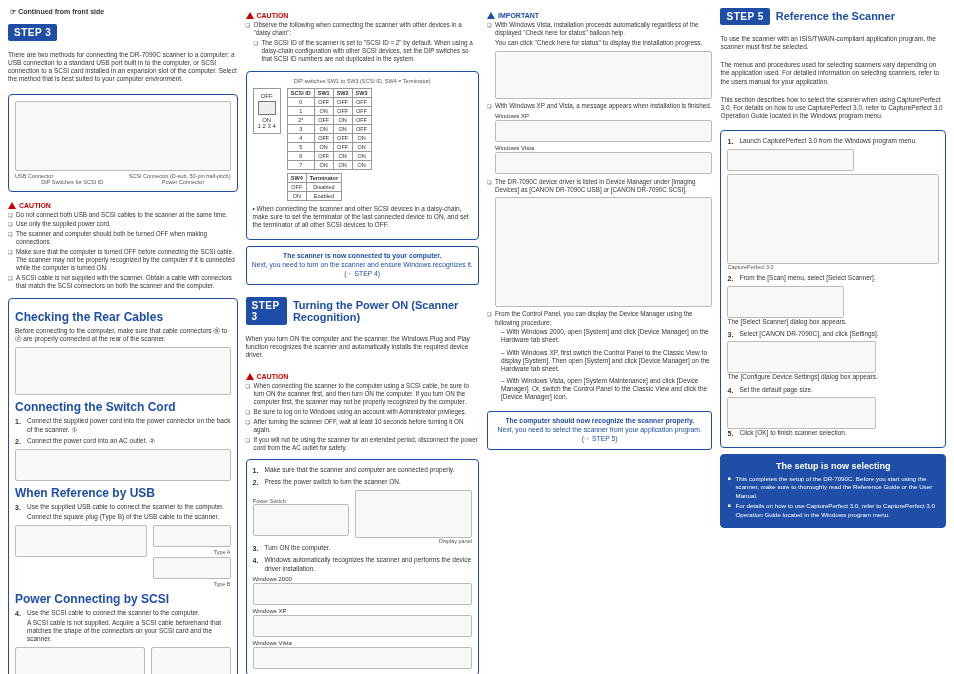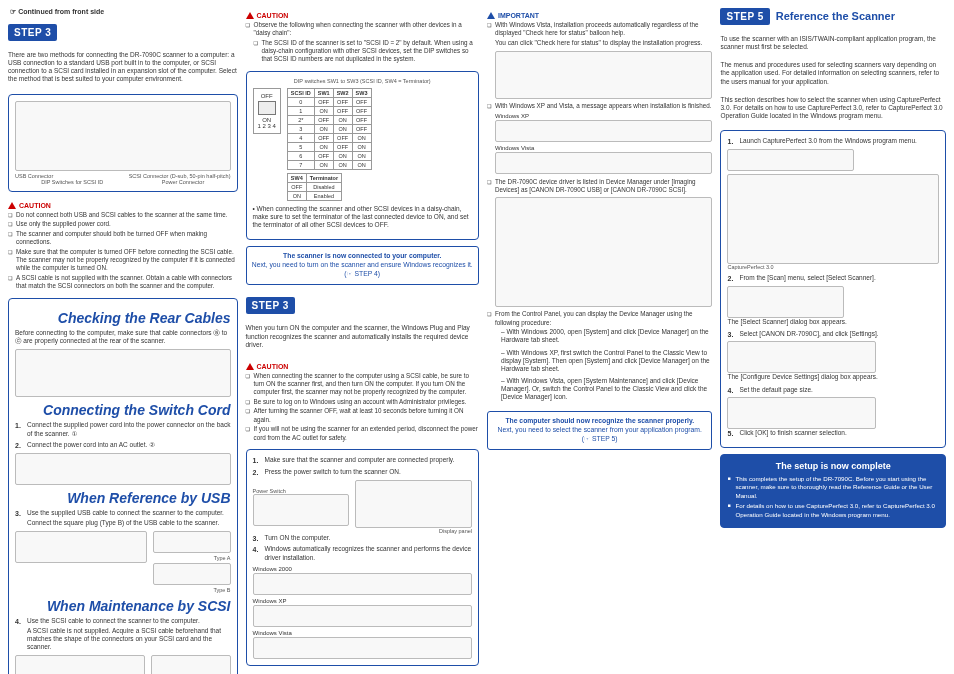--- a/index.html
+++ b/index.html
@@ -97,21 +97,21 @@
     position:relative;
   }
   .tri-blue { border-bottom-color:#1e4ea8; }
   .bullets { list-style: none; padding-left: 8px; }
   .bullets li { position:relative; font-size:6.3px; line-height:1.3; margin-bottom:1.5px; }
   .bullets li::before { content:"❏"; position:absolute; left:-8px; font-size:5px; top:1px; }
   .nums { list-style:none; padding-left:12px; }
   .nums li { position:relative; font-size:6.5px; line-height:1.35; margin-bottom:3px; }
   .nums li .num { position:absolute; left:-12px; font-weight:bold; font-size:7px; }
 
-  .sub-title { color:#1e4ea8; font-style:italic; font-weight:bold; font-size:14px; margin:5px 0 3px;text-align:right; }
+  .sub-title { color:#1e4ea8; font-weight:bold; font-size:12px; margin:5px 0 3px; }
 
   .bluebar {
     border:1.5px solid #1e4ea8;
     border-radius:3px;
     padding:5px;
     font-size:6.8px; color:#1e4ea8; font-weight:bold; text-align:center;
     line-height:1.3;
   }
   .bluebar .ref { font-weight:normal; }
 
@@ -195,21 +195,21 @@
     <div class="flex-row">
       <div class="diagram sm" style="flex:1"></div>
       <div style="flex:0.6; display:flex; flex-direction:column; gap:2px; justify-content:center;">
         <div class="diagram xs"></div>
         <span class="label-tiny" style="text-align:right">Type A</span>
         <div class="diagram xs"></div>
         <span class="label-tiny" style="text-align:right">Type B</span>
       </div>
     </div>
 
-    <div class="sub-title">When Maintenance by SCSI</div>
+    <div class="sub-title">Power Connecting by SCSI</div>
     <ol class="nums">
       <li><span class="num">4.</span><span>Use the SCSI cable to connect the scanner to the computer.</span>
         <div class="intro" style="margin-top:1px;">A SCSI cable is not supplied. Acquire a SCSI cable beforehand that matches the shape of the connectors on your SCSI card and the scanner.</div>
       </li>
     </ol>
     <div class="flex-row">
       <div class="diagram sm" style="flex:1"></div>
       <div class="diagram sm" style="flex:0.6"></div>
     </div>
   </div>
@@ -321,20 +321,21 @@
 
   <div class="bluebar">
     <div>The scanner is now connected to your computer.</div>
     <div class="ref">Next, you need to turn on the scanner and ensure Windows recognizes it. (☞ STEP 4)</div>
   </div>
 
   <div style="height:8px"></div>
 
   <div class="step-header">
     <div class="step-badge">STEP 3</div>
+    <div class="step-title">Turning the Power ON (Scanner Recognition)</div>
   </div>
   <div class="intro">When you turn ON the computer and the scanner, the Windows Plug and Play function recognizes the scanner and automatically installs the required device driver.</div>
 
   <div>
     <div class="caution-head">
         <span class="tri"></span>
         <span>CAUTION</span>
       </div>
     <ul class="bullets">
       <li>When connecting the scanner to the computer using a SCSI cable, be sure to turn ON the scanner first, and then turn ON the computer. If you turn ON the computer first, the scanner may not be properly recognized by the computer.</li>
@@ -446,19 +447,19 @@
       <li><span class="num">4.</span><span>Set the default page size.</span></li>
     </ol>
     <div class="diagram sm" style="width:70%;"></div>
 
     <ol class="nums">
       <li><span class="num">5.</span><span>Click [OK] to finish scanner selection.</span></li>
     </ol>
   </div>
 
   <div class="complete-box">
-    <h4>The setup is now complete</h4>
+    <h4>The setup is now selecting</h4>
     <ul>
       <li>This completes the setup of the DR-7090C. Before you start using the scanner, make sure to thoroughly read the Reference Guide or the User Manual.</li>
       <li>For details on how to use CapturePerfect 3.0, refer to CapturePerfect 3.0 Operation Guide located in the Windows program menu.</li>
     </ul>
   </div>
 </div>
 
 </body></html>

